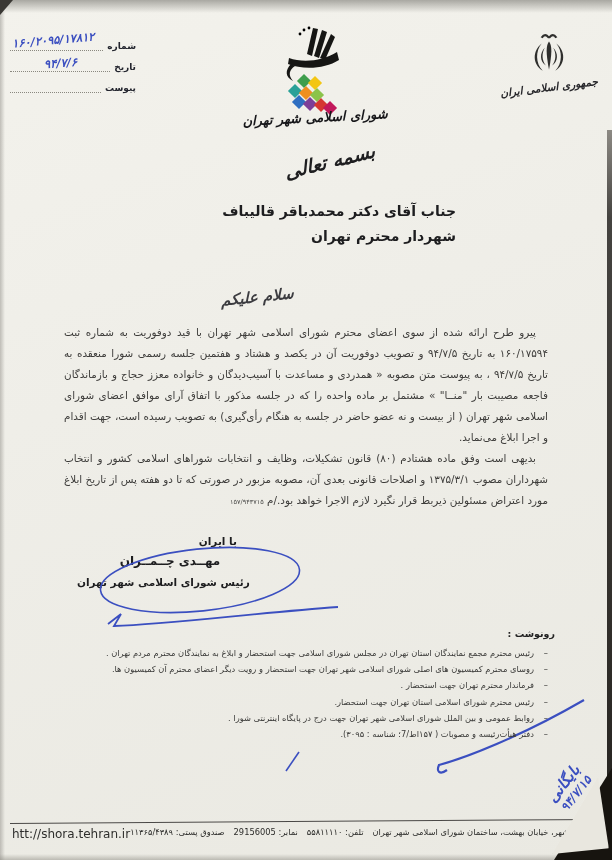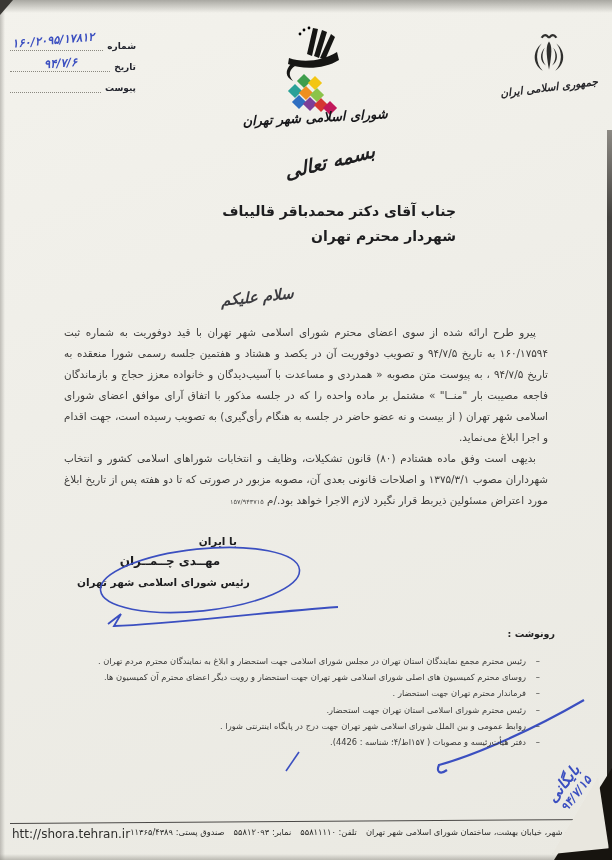--- a/index.html
+++ b/index.html
@@ -59,21 +59,21 @@
     font-size:10.4px; line-height:21px; color:#3d3c3a; }
   .body-text p{ margin:0; text-indent:12px; }
   .refsmall{ font-size:6.5px; color:#4a4a48; }
   
   .signature{ position:absolute; left:95px; top:535px; width:150px; text-align:center; color:#1d1d1f; }
   .sig-respect{ font-size:10.5px; font-weight:bold; text-align:right; padding-right:8px; }
   .sig-name{ font-size:12px; font-weight:bold; margin-top:7px; white-space:nowrap; }
   .sig-title{ font-size:10.5px; font-weight:bold; margin-top:8px; white-space:nowrap; margin-left:-18px; }
   
   .cc-label{ position:absolute; right:57px; top:628px; font-size:9.5px; font-weight:bold; direction:rtl; color:#222; }
-  .cc-list{ position:absolute; right:64px; top:645px; direction:rtl; list-style:none; margin:8px; padding:0;
+  .cc-list{ position:absolute; right:64px; top:645px; direction:rtl; list-style:none; margin:0; padding:0;
     font-size:8.3px; color:#3a3a38; }
   .cc-list li{ position:relative; padding-right:14px; line-height:16.2px; white-space:nowrap; }
   .cc-list li::before{ content:"–"; position:absolute; right:0; top:0; color:#3a3a38; }
   
   .ink-overlay{ position:absolute; left:0; top:0; pointer-events:none; }
   .ink-stroke{ stroke:var(--ink); fill:none; }
   .archive-note{ position:absolute; left:523px; top:772px; width:92px; transform:rotate(-52deg);
     color:var(--ink); text-align:center; font-style:italic; }
   .archive-word{ font-size:15px; font-weight:bold; }
   .archive-date{ font-size:12px; font-weight:bold; }
@@ -179,35 +179,35 @@
     <path class="ink-stroke" d="M286 771 L299 752" stroke-width="1.6"></path>
   </svg>
 
   <div class="cc-label">رونوشت :</div>
   <ul class="cc-list">
     <li>رئیس محترم مجمع نمایندگان استان تهران در مجلس شورای اسلامی جهت استحضار و ابلاغ به نمایندگان محترم مردم تهران .</li>
     <li>روسای محترم کمیسیون های اصلی شورای اسلامی شهر تهران جهت استحضار و رویت دیگر اعضای محترم آن کمیسیون ها.</li>
     <li>فرماندار محترم تهران جهت استحضار .</li>
     <li>رئیس محترم شورای اسلامی استان تهران جهت استحضار.</li>
     <li>روابط عمومی و بین الملل شورای اسلامی شهر تهران جهت درج در پایگاه اینترنتی شورا .</li>
-    <li>دفتر هیأت‌رئیسه و مصوبات ( ۱۵۷اط/۴؛ شناسه : 4426).</li>
+    <li>دفتر هیأت‌رئیسه و مصوبات ( ۱۵۷اط/7؛ شناسه : ۳۰۹۵).</li>
   </ul>
 
   <div class="archive-note">
     <div class="archive-word">بایگانی</div>
     <div class="archive-date">۹۴/۷/۱۵</div>
   </div>
 
   <div class="footer-rule"></div>
   <div class="footer-row">
     <span class="footer-url">htt://shora.tehran.ir</span>
     <span class="footer-fa">
       <span>ضلع جنوبی پارک شهر، خیابان بهشت، ساختمان شورای اسلامی شهر تهران</span>
       <span><span>تلفن:</span> <span>۵۵۸۱۱۱۱۰</span></span>
-      <span><span>نمابر:</span> <span>۵۵۸۱۲۰۹۳</span></span>
+      <span><span>نمابر:</span> <span>29156005</span></span>
       <span><span>صندوق پستی:</span> <span>۱۱۳۶۵/۴۳۸۹</span></span>
     </span>
   </div>
 
   <div class="fold-under"></div>
   <div class="fold-flap"></div>
 
 </div>
 
 </body></html>

